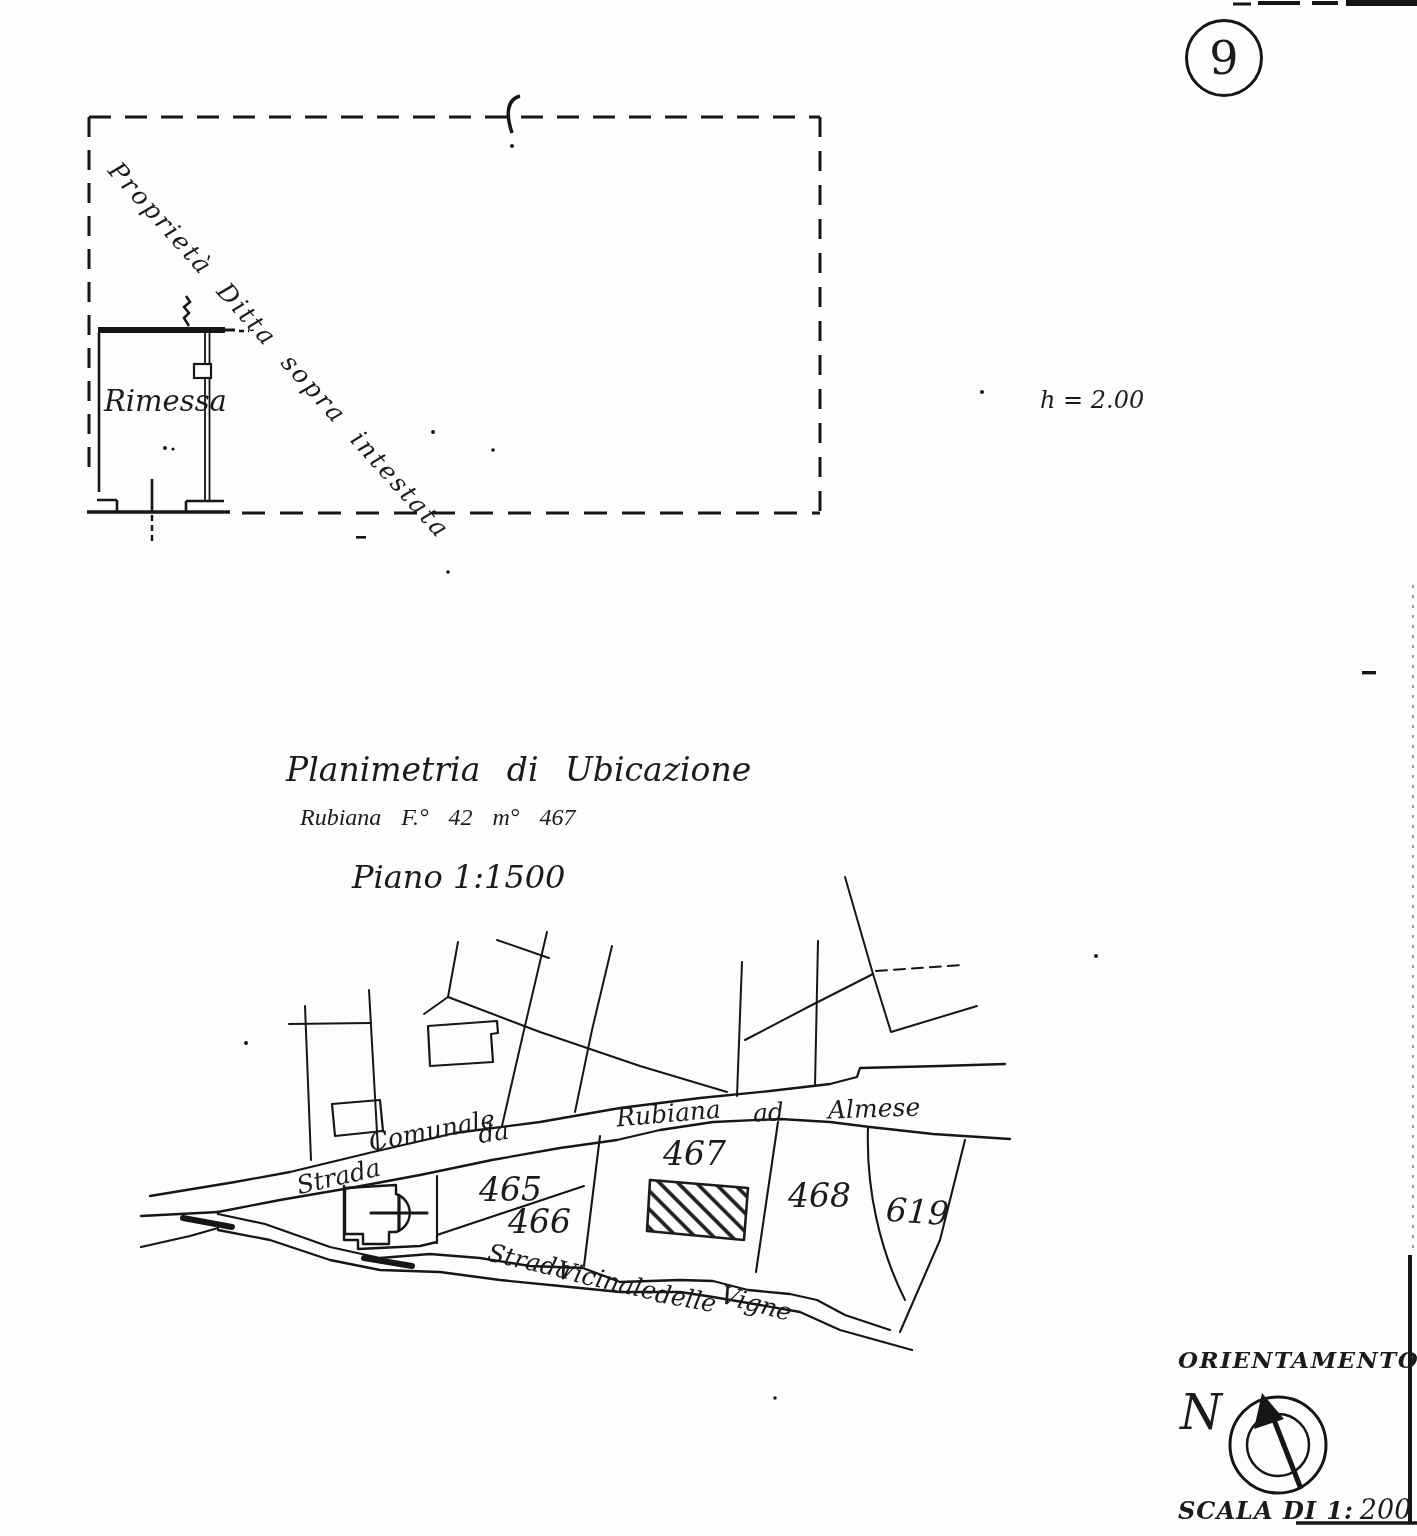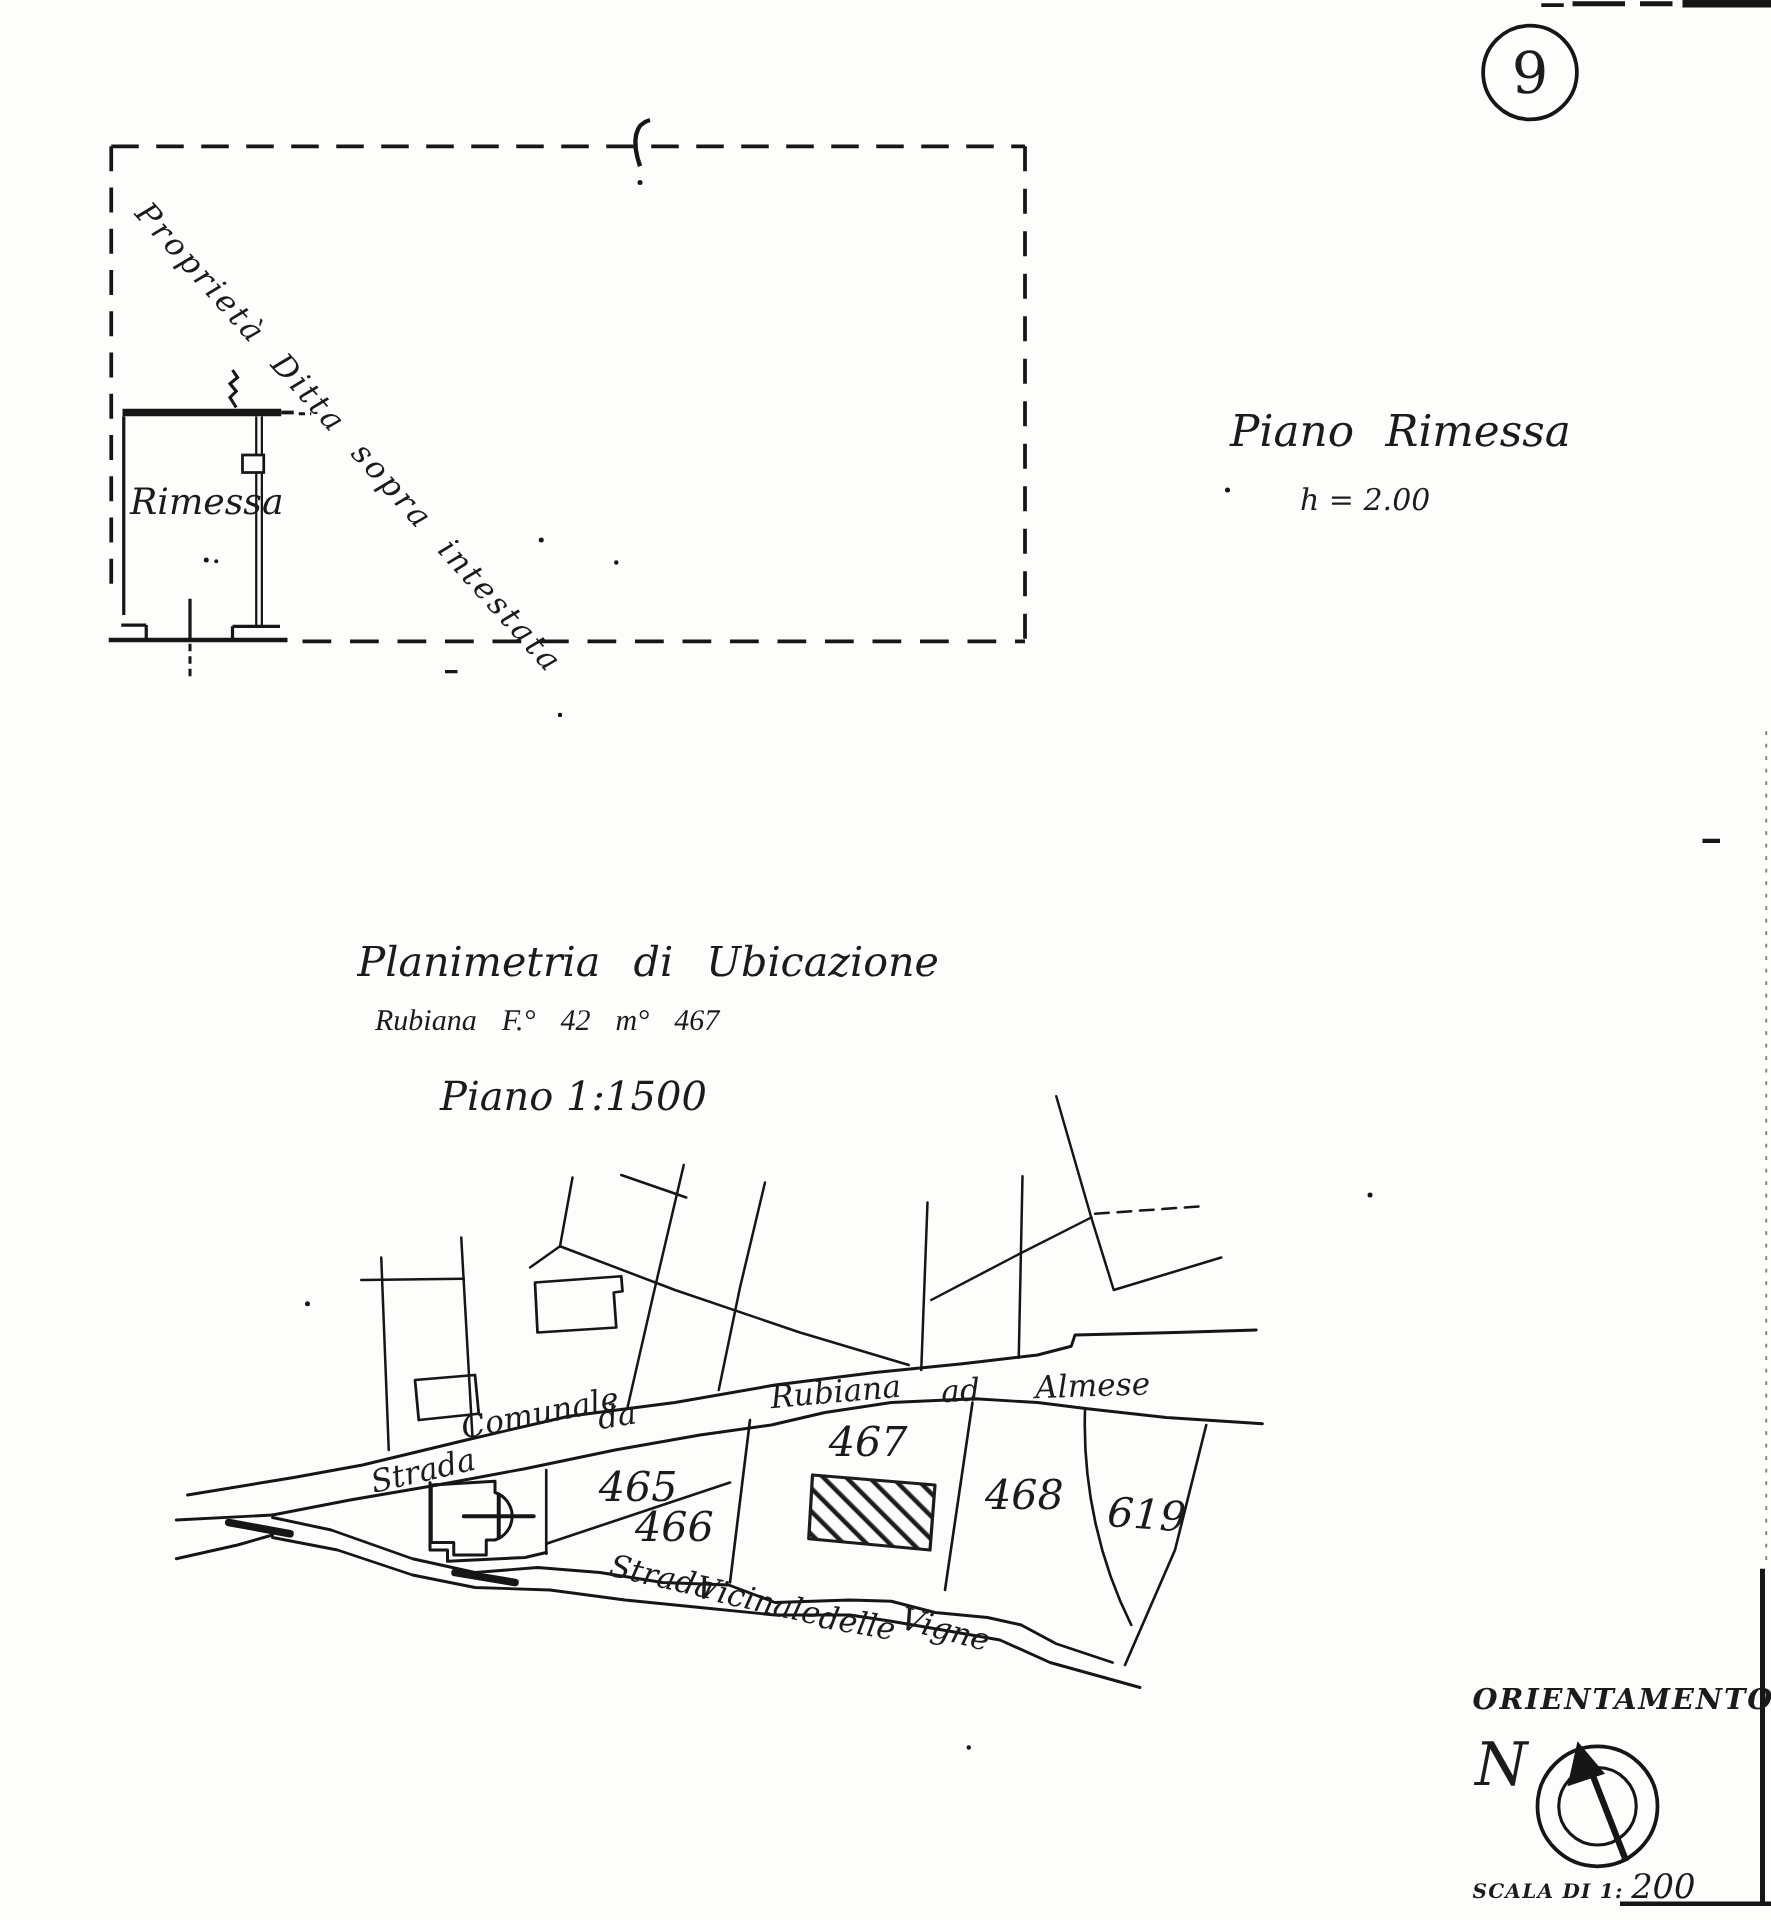--- a/index.html
+++ b/index.html
@@ -35,21 +35,21 @@
   .map-label{font-size:25px;}
   .parcel-num{font-size:33px;}
   .orient-title{
     left:1178px;top:1346px;font-size:23px;
     font-weight:bold;font-style:italic;letter-spacing:1.5px;
     font-family:"DejaVu Serif",serif;
   }
   .north-n{left:1180px;top:1384px;font-size:48px;font-style:italic;}
   .scale-line{left:1178px;top:1494px;}
   .scale-line .pfx{
-    font-size:16px;font-weight:bold;font-style:italic;letter-spacing:1px;
+    font-size:24px;font-weight:bold;font-style:italic;letter-spacing:1px;
     font-family:"DejaVu Serif",serif;
     text-align:center;
   }
   .scale-line .val{font-size:27px;font-style:italic;margin-left:6px;text-align:right;}
 </style>
 </head>
 <body>
 
 <div class="sheet">
 
@@ -179,21 +179,20 @@
   </svg>
 
   <div class="circle-9">
     <span>9</span>
   </div>
 
   <div class="txt hand prop-label">Proprietà Ditta sopra intestata</div>
 
   <div class="txt hand rimessa">Rimessa</div>
 
-  <div class="txt hand piano-1">Piano Rimessa</div>
   <div class="txt hand piano-2">h = 2.00</div>
 
   <div class="txt hand pl-title-1">Planimetria di Ubicazione</div>
   <div class="txt hand pl-title-2">Rubiana F.° 42 m° 467</div>
   <div class="txt hand pl-title-3">Piano 1:1500</div>
 
   <div class="txt hand map-label" style="left:296px;top:1162px;transform:rotate(-13deg);">Strada</div>
   <div class="txt hand map-label" style="left:368px;top:1116px;transform:rotate(-11deg);">Comunale</div>
   <div class="txt hand map-label" style="left:478px;top:1118px;transform:rotate(-9deg);">da</div>
   <div class="txt hand map-label" style="left:616px;top:1099px;transform:rotate(-5deg);">Rubiana</div>

